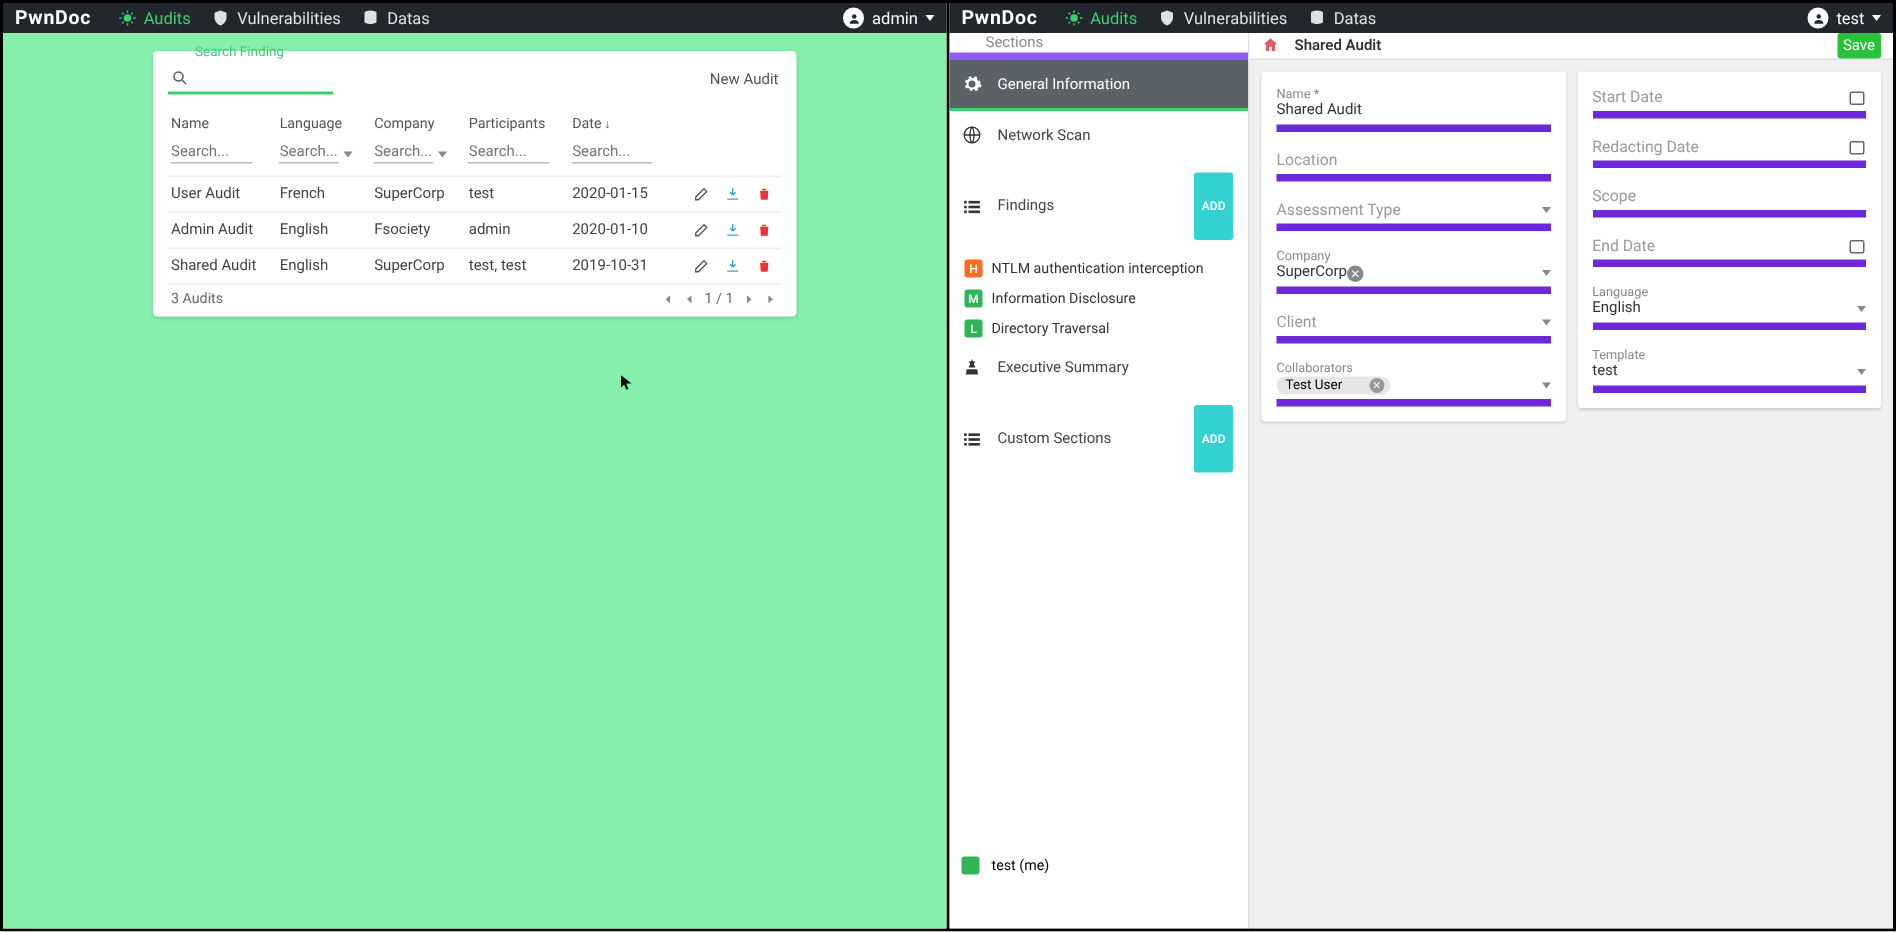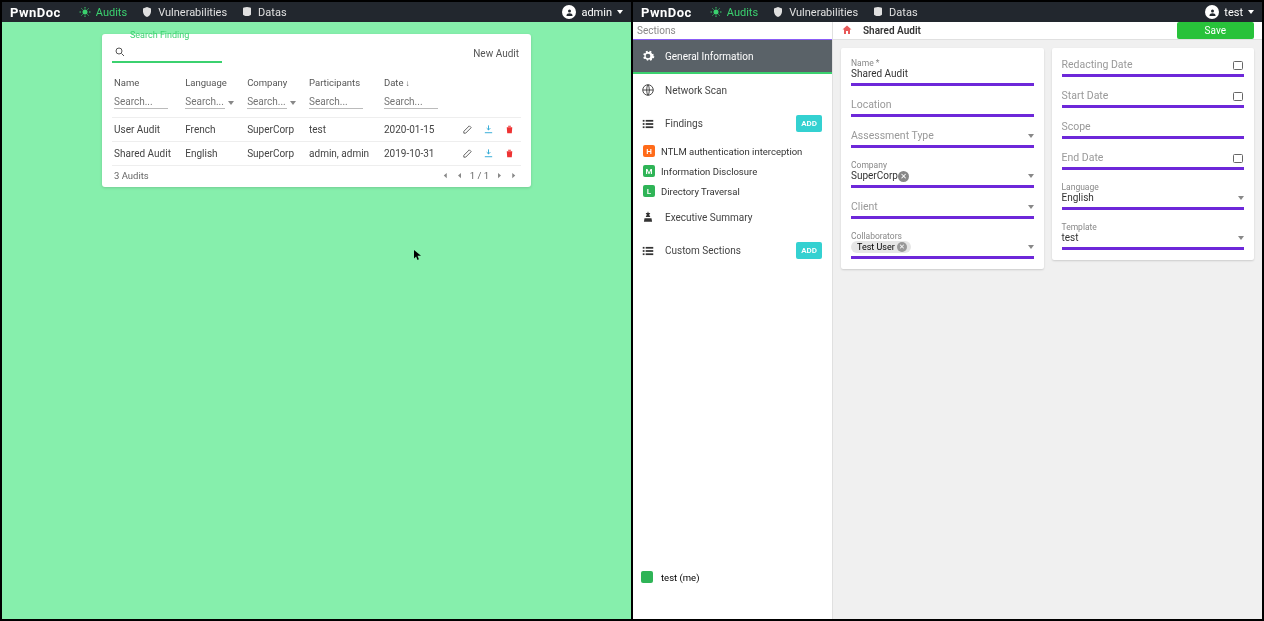--- a/index.html
+++ b/index.html
@@ -38,50 +38,50 @@
 tbody.data tr{border-top:1px solid #eee}
 tbody.data td{padding:6px 2px}
 .row-actions{display:flex;gap:10px;justify-content:flex-end;padding-right:4px}
 .row-actions svg{width:11px;height:11px;cursor:pointer}
 .table-footer{display:flex;align-items:center;border-top:1px solid #eee;padding:4px 2px 0 2px;font-size:9.5px;color:#666}
 .pager{margin-left:auto;display:flex;align-items:center;gap:6px}
 .pager svg{width:9px;height:9px;fill:#888;cursor:pointer}
 
 .right-body{flex:1;display:flex;overflow:hidden}
 .sections-col{width:200px;background:#fff;display:flex;flex-direction:column;border-right:1px solid #e0e0e0}
-.sections-hdr{font-size:10px;color:#888;padding:4px 4px;border-bottom:1px solid #8b5cf6;height:18px;display:flex;align-items:center}
+.sections-hdr{font-size:10px;color:#888;padding:4px 24px;border-bottom:5px solid #8b5cf6;height:18px;display:flex;align-items:center}
 .sec-item{display:flex;align-items:center;gap:10px;padding:9px 8px;font-size:10px;color:#444;cursor:pointer;position:relative}
 .sec-item svg{width:14px;height:14px;flex-shrink:0}
 .sec-item.active{background:#5a6268;color:#fff;border-bottom:2px solid #3bd16f}
 .sec-item.active svg{fill:#fff}
 .finding{display:flex;align-items:center;gap:6px;padding:4px 8px 4px 10px;font-size:9.5px;color:#333;cursor:pointer}
 .sev{width:12px;height:12px;border-radius:2px;display:flex;align-items:center;justify-content:center;font-size:8px;font-weight:600;color:#fff}
 .sev.h{background:#ff6b1a}
 .sev.m{background:#2fb457}
 .sev.l{background:#2fb457}
-.add-btn{margin-left:auto;background:#34d1d1;color:#fff;font-size:8px;font-weight:600;padding:4px 5px;border-radius:2px;cursor:pointer;margin-right:2px}
+.add-btn{margin-left:auto;background:#34d1d1;color:#fff;font-size:8px;font-weight:600;padding:18px 5px;border-radius:2px;cursor:pointer;margin-right:2px}
 .sec-spacer{flex:1}
 .user-connected{display:flex;align-items:center;gap:8px;padding:6px 8px;font-size:9.5px}
 .user-dot{width:12px;height:12px;border-radius:2px;background:#2fb457}
 
 .content-col{flex:1;display:flex;flex-direction:column;background:#f0f0f0}
 .content-bar{height:18px;background:#fff;border-bottom:1px solid #e0e0e0;display:flex;align-items:center;padding:0 8px;gap:10px}
 .home-ico svg{width:12px;height:12px;fill:#e85a5a}
 .bc{font-size:10px;font-weight:600;color:#333}
-.save-btn{margin-left:auto;background:#28c23a;color:#fff;font-size:10px;padding:3px 28px;border-radius:2px;cursor:pointer}
+.save-btn{margin-left:auto;background:#28c23a;color:#fff;font-size:10px;padding:3px 4px;border-radius:2px;cursor:pointer}
 .fields-area{padding:8px;display:flex;gap:8px;align-items:flex-start}
 .field-card{background:#fff;border-radius:2px;box-shadow:0 1px 2px rgba(0,0,0,.15);padding:8px 10px 10px 10px;flex:1;display:flex;flex-direction:column;gap:10px}
-.fld{position:relative;border-bottom:3px solid #6d28d9;padding:2px 0 3px 0}
+.fld{position:relative;border-bottom:5px solid #6d28d9;padding:2px 0 3px 0}
 .fld-label{font-size:8.5px;color:#888}
 .fld-val{font-size:10px;color:#333;min-height:12px}
 .fld-placeholder{font-size:10.5px;color:#999}
 .fld-row{display:flex;align-items:center}
 .fld-caret{width:0;height:0;border-left:3px solid transparent;border-right:3px solid transparent;border-top:4px solid #888;margin-left:auto}
 .fld-clear{width:11px;height:11px;border-radius:50%;background:#888;color:#fff;font-size:8px;display:flex;align-items:center;justify-content:center;margin-right:5px;cursor:pointer}
-.chip{display:inline-flex;align-items:center;background:#e6e6e6;border-radius:8px;padding:1px 4px 1px 6px;font-size:9px;gap:2px}
+.chip{display:inline-flex;align-items:center;background:#e6e6e6;border-radius:8px;padding:1px 4px 1px 6px;font-size:9px;gap:18px}
 .chip .x{width:10px;height:10px;border-radius:50%;background:#999;color:#fff;font-size:7px;display:flex;align-items:center;justify-content:center;cursor:pointer}
 .cal-ico{width:12px;height:12px;margin-left:auto;cursor:pointer}
 .cursor-dot{position:absolute;width:7px;height:10px;pointer-events:none}
 </style>
 </head>
 <body>
 
 <div class="pane pane-left">
   <div class="topbar">
     <span class="brand">PwnDoc</span>
@@ -178,24 +178,44 @@
                   <svg viewBox="0 0 24 24" fill="#2aa7d4">
                     <path d="M12 3v10m0 0l-4-4m4 4l4-4M4 19h16" stroke="#2aa7d4" stroke-width="2" fill="none"></path>
                   </svg>
                   <svg viewBox="0 0 24 24" fill="#e33">
                     <path d="M6 7h12l-1 13H7L6 7zm3-3h6v2H9V4z"></path>
                   </svg>
                 </div>
               </td>
             </tr>
             <tr>
+              <td>Admin Audit</td>
+              <td>English</td>
+              <td>Fsociety</td>
+              <td>admin</td>
+              <td>2020-01-10</td>
+              <td>
+                <div class="row-actions">
+                  <svg viewBox="0 0 24 24" fill="none" stroke="#555" stroke-width="2">
+                    <path d="M4 20h4L20 8l-4-4L4 16v4z"></path>
+                  </svg>
+                  <svg viewBox="0 0 24 24" fill="#2aa7d4">
+                    <path d="M12 3v10m0 0l-4-4m4 4l4-4M4 19h16" stroke="#2aa7d4" stroke-width="2" fill="none"></path>
+                  </svg>
+                  <svg viewBox="0 0 24 24" fill="#e33">
+                    <path d="M6 7h12l-1 13H7L6 7zm3-3h6v2H9V4z"></path>
+                  </svg>
+                </div>
+              </td>
+            </tr>
+            <tr>
               <td>Shared Audit</td>
               <td>English</td>
               <td>SuperCorp</td>
-              <td>admin, admin</td>
+              <td>test, test</td>
               <td>2019-10-31</td>
               <td>
                 <div class="row-actions">
                   <svg viewBox="0 0 24 24" fill="none" stroke="#555" stroke-width="2">
                     <path d="M4 20h4L20 8l-4-4L4 16v4z"></path>
                   </svg>
                   <svg viewBox="0 0 24 24" fill="#2aa7d4">
                     <path d="M12 3v10m0 0l-4-4m4 4l4-4M4 19h16" stroke="#2aa7d4" stroke-width="2" fill="none"></path>
                   </svg>
                   <svg viewBox="0 0 24 24" fill="#e33">
@@ -391,37 +411,37 @@
                   <span class="x">✕</span>
                 </span>
               <span class="fld-caret"></span>
             </div>
           </div>
         </div>
 
         <div class="field-card">
           <div class="fld">
             <div class="fld-row">
+                <span class="fld-placeholder">Start Date</span>
+                <svg class="cal-ico" viewBox="0 0 24 24" fill="#666">
+                  <rect x="3" y="5" width="18" height="16" rx="2" fill="none" stroke="#666" stroke-width="2"></rect>
+                  <path d="M3 9h18M8 3v4M16 3v4"></path>
+                </svg>
+              </div>
+          </div>
+          <div class="fld">
+            <div class="fld-row">
                 <span class="fld-placeholder">Redacting Date</span>
                 <svg class="cal-ico" viewBox="0 0 24 24" fill="#666">
                   <rect x="3" y="5" width="18" height="16" rx="2" fill="none" stroke="#666" stroke-width="2"></rect>
                   <path d="M3 9h18M8 3v4M16 3v4"></path>
                 </svg>
               </div>
           </div>
           <div class="fld">
-            <div class="fld-row">
-                <span class="fld-placeholder">Start Date</span>
-                <svg class="cal-ico" viewBox="0 0 24 24" fill="#666">
-                  <rect x="3" y="5" width="18" height="16" rx="2" fill="none" stroke="#666" stroke-width="2"></rect>
-                  <path d="M3 9h18M8 3v4M16 3v4"></path>
-                </svg>
-              </div>
-          </div>
-          <div class="fld">
             <div class="fld-placeholder">Scope</div>
           </div>
           <div class="fld">
             <div class="fld-row">
                 <span class="fld-placeholder">End Date</span>
                 <svg class="cal-ico" viewBox="0 0 24 24" fill="#666">
                   <rect x="3" y="5" width="18" height="16" rx="2" fill="none" stroke="#666" stroke-width="2"></rect>
                   <path d="M3 9h18M8 3v4M16 3v4"></path>
                 </svg>
               </div>

